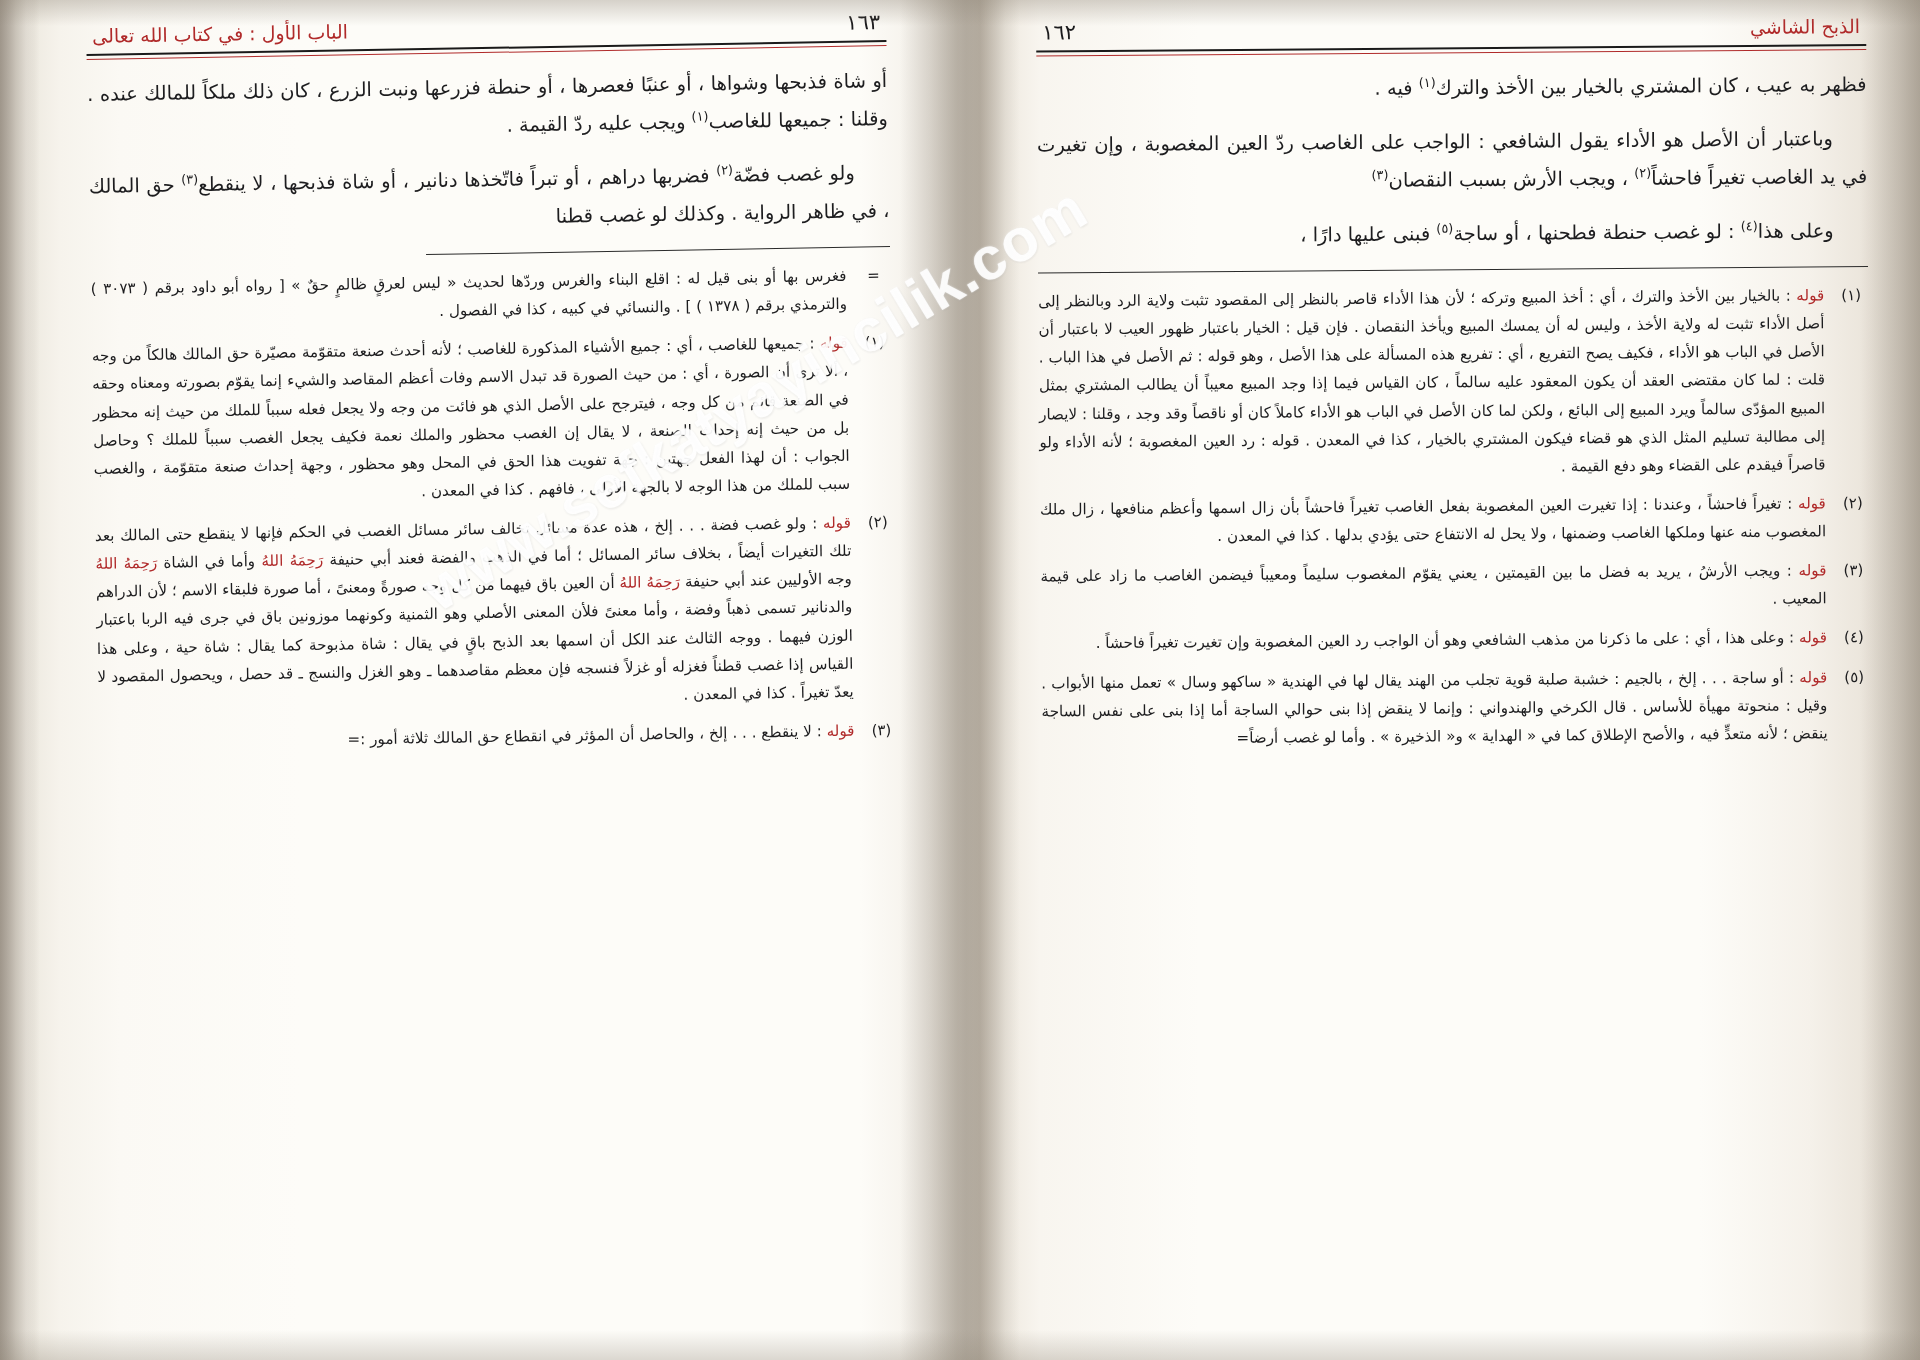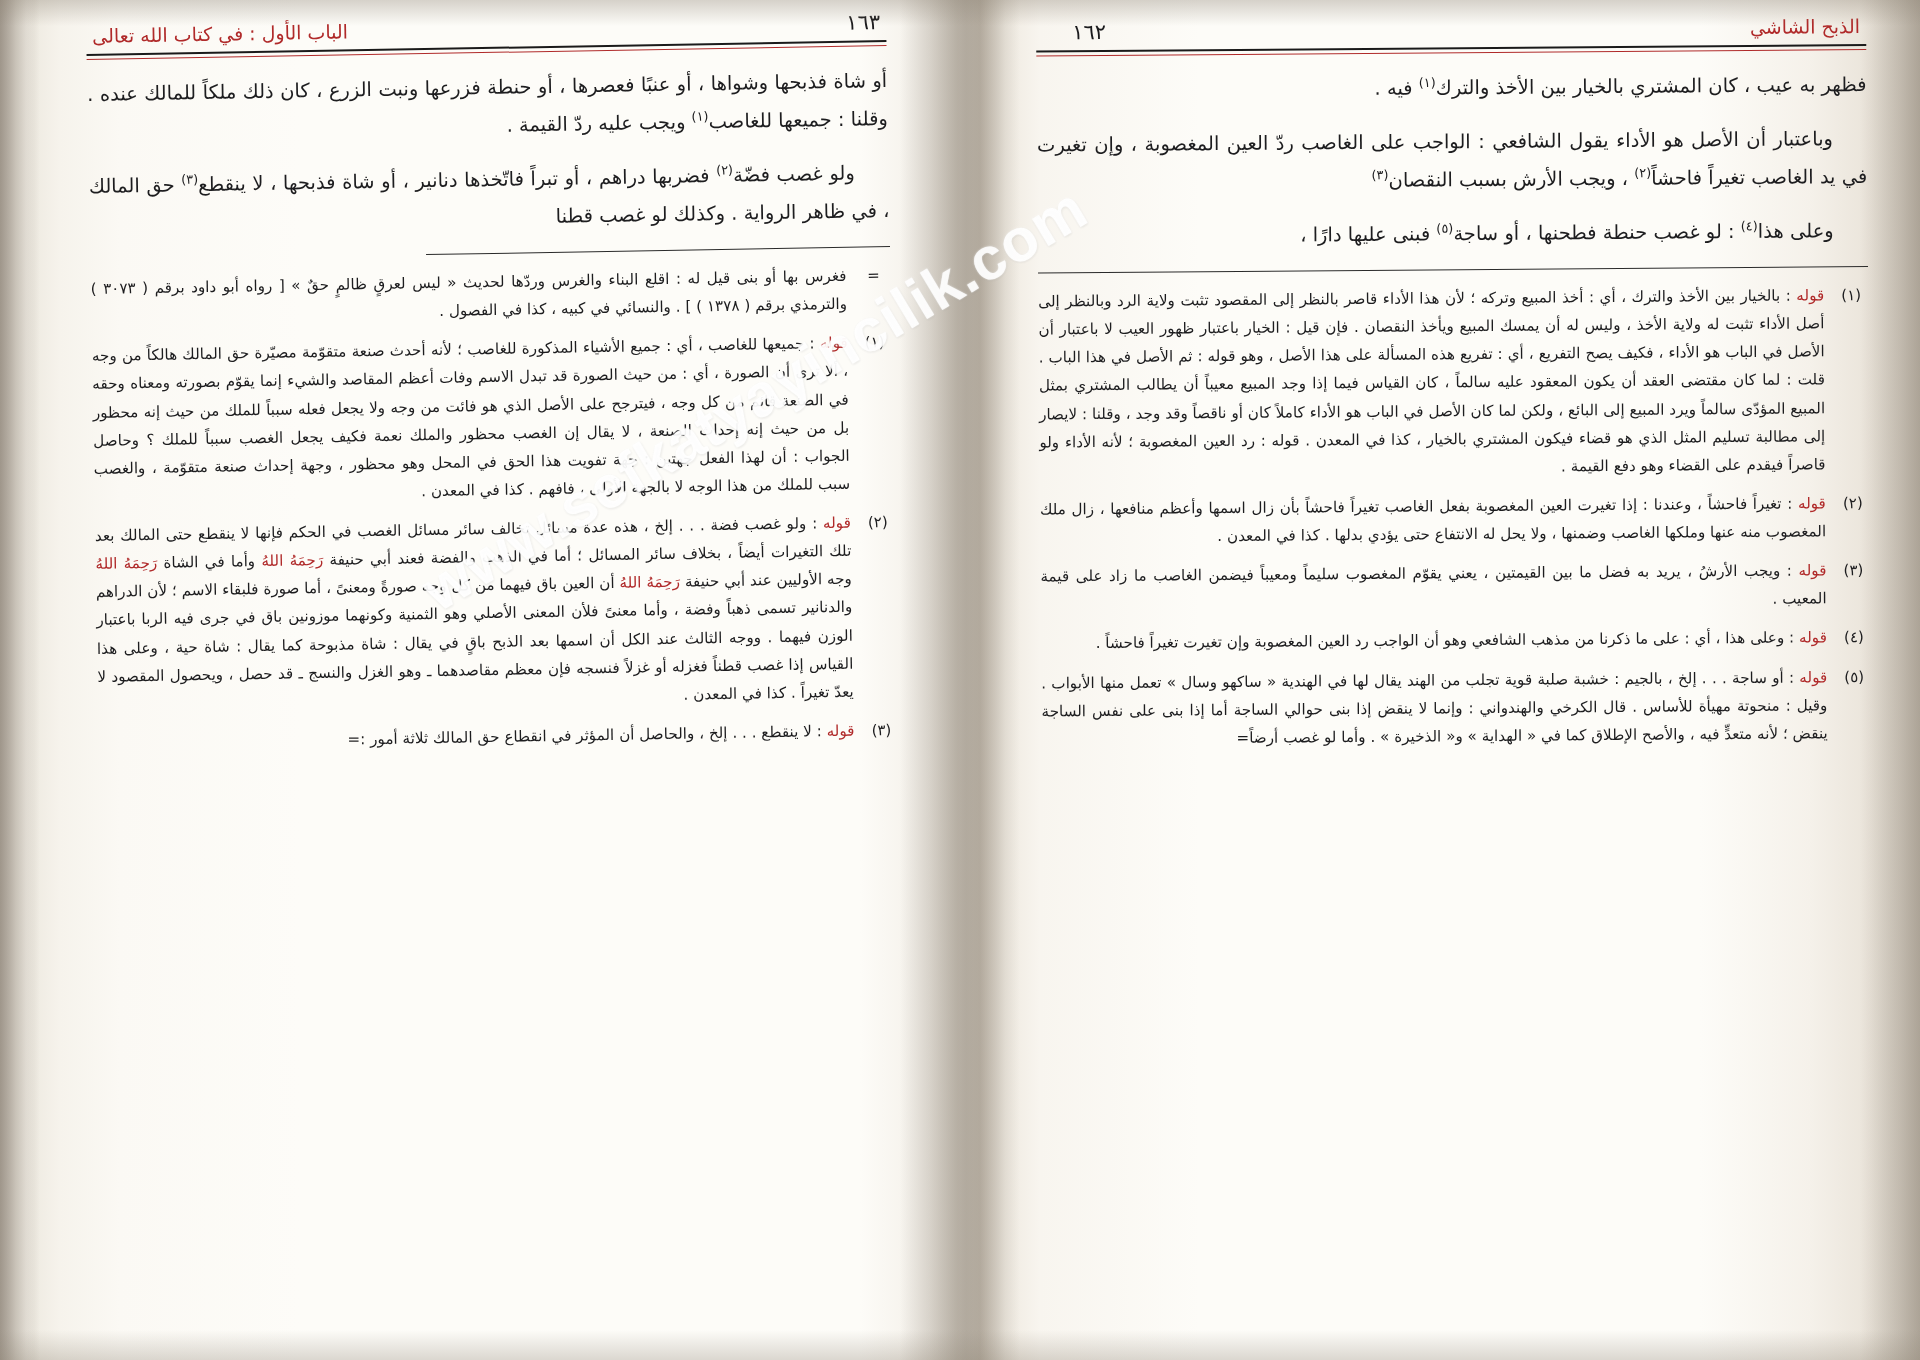--- a/index.html
+++ b/index.html
@@ -88,21 +88,20 @@
     padding: 0 6px 6px 6px;
   }
   .runhead .title {
     color: #b02a2a;
     font-size: 19px;
     letter-spacing: .3px;
   }
   .runhead .pageno {
     font-size: 21px;
     color: #1b1b1d;
-    margin-left: 30px;
   }
 
   .rule {
     position: relative;
     height: 8px;
     margin-bottom: 14px;
   }
   .rule:before {
     content: "";
     position: absolute; left: 0; right: 0; top: 0;

